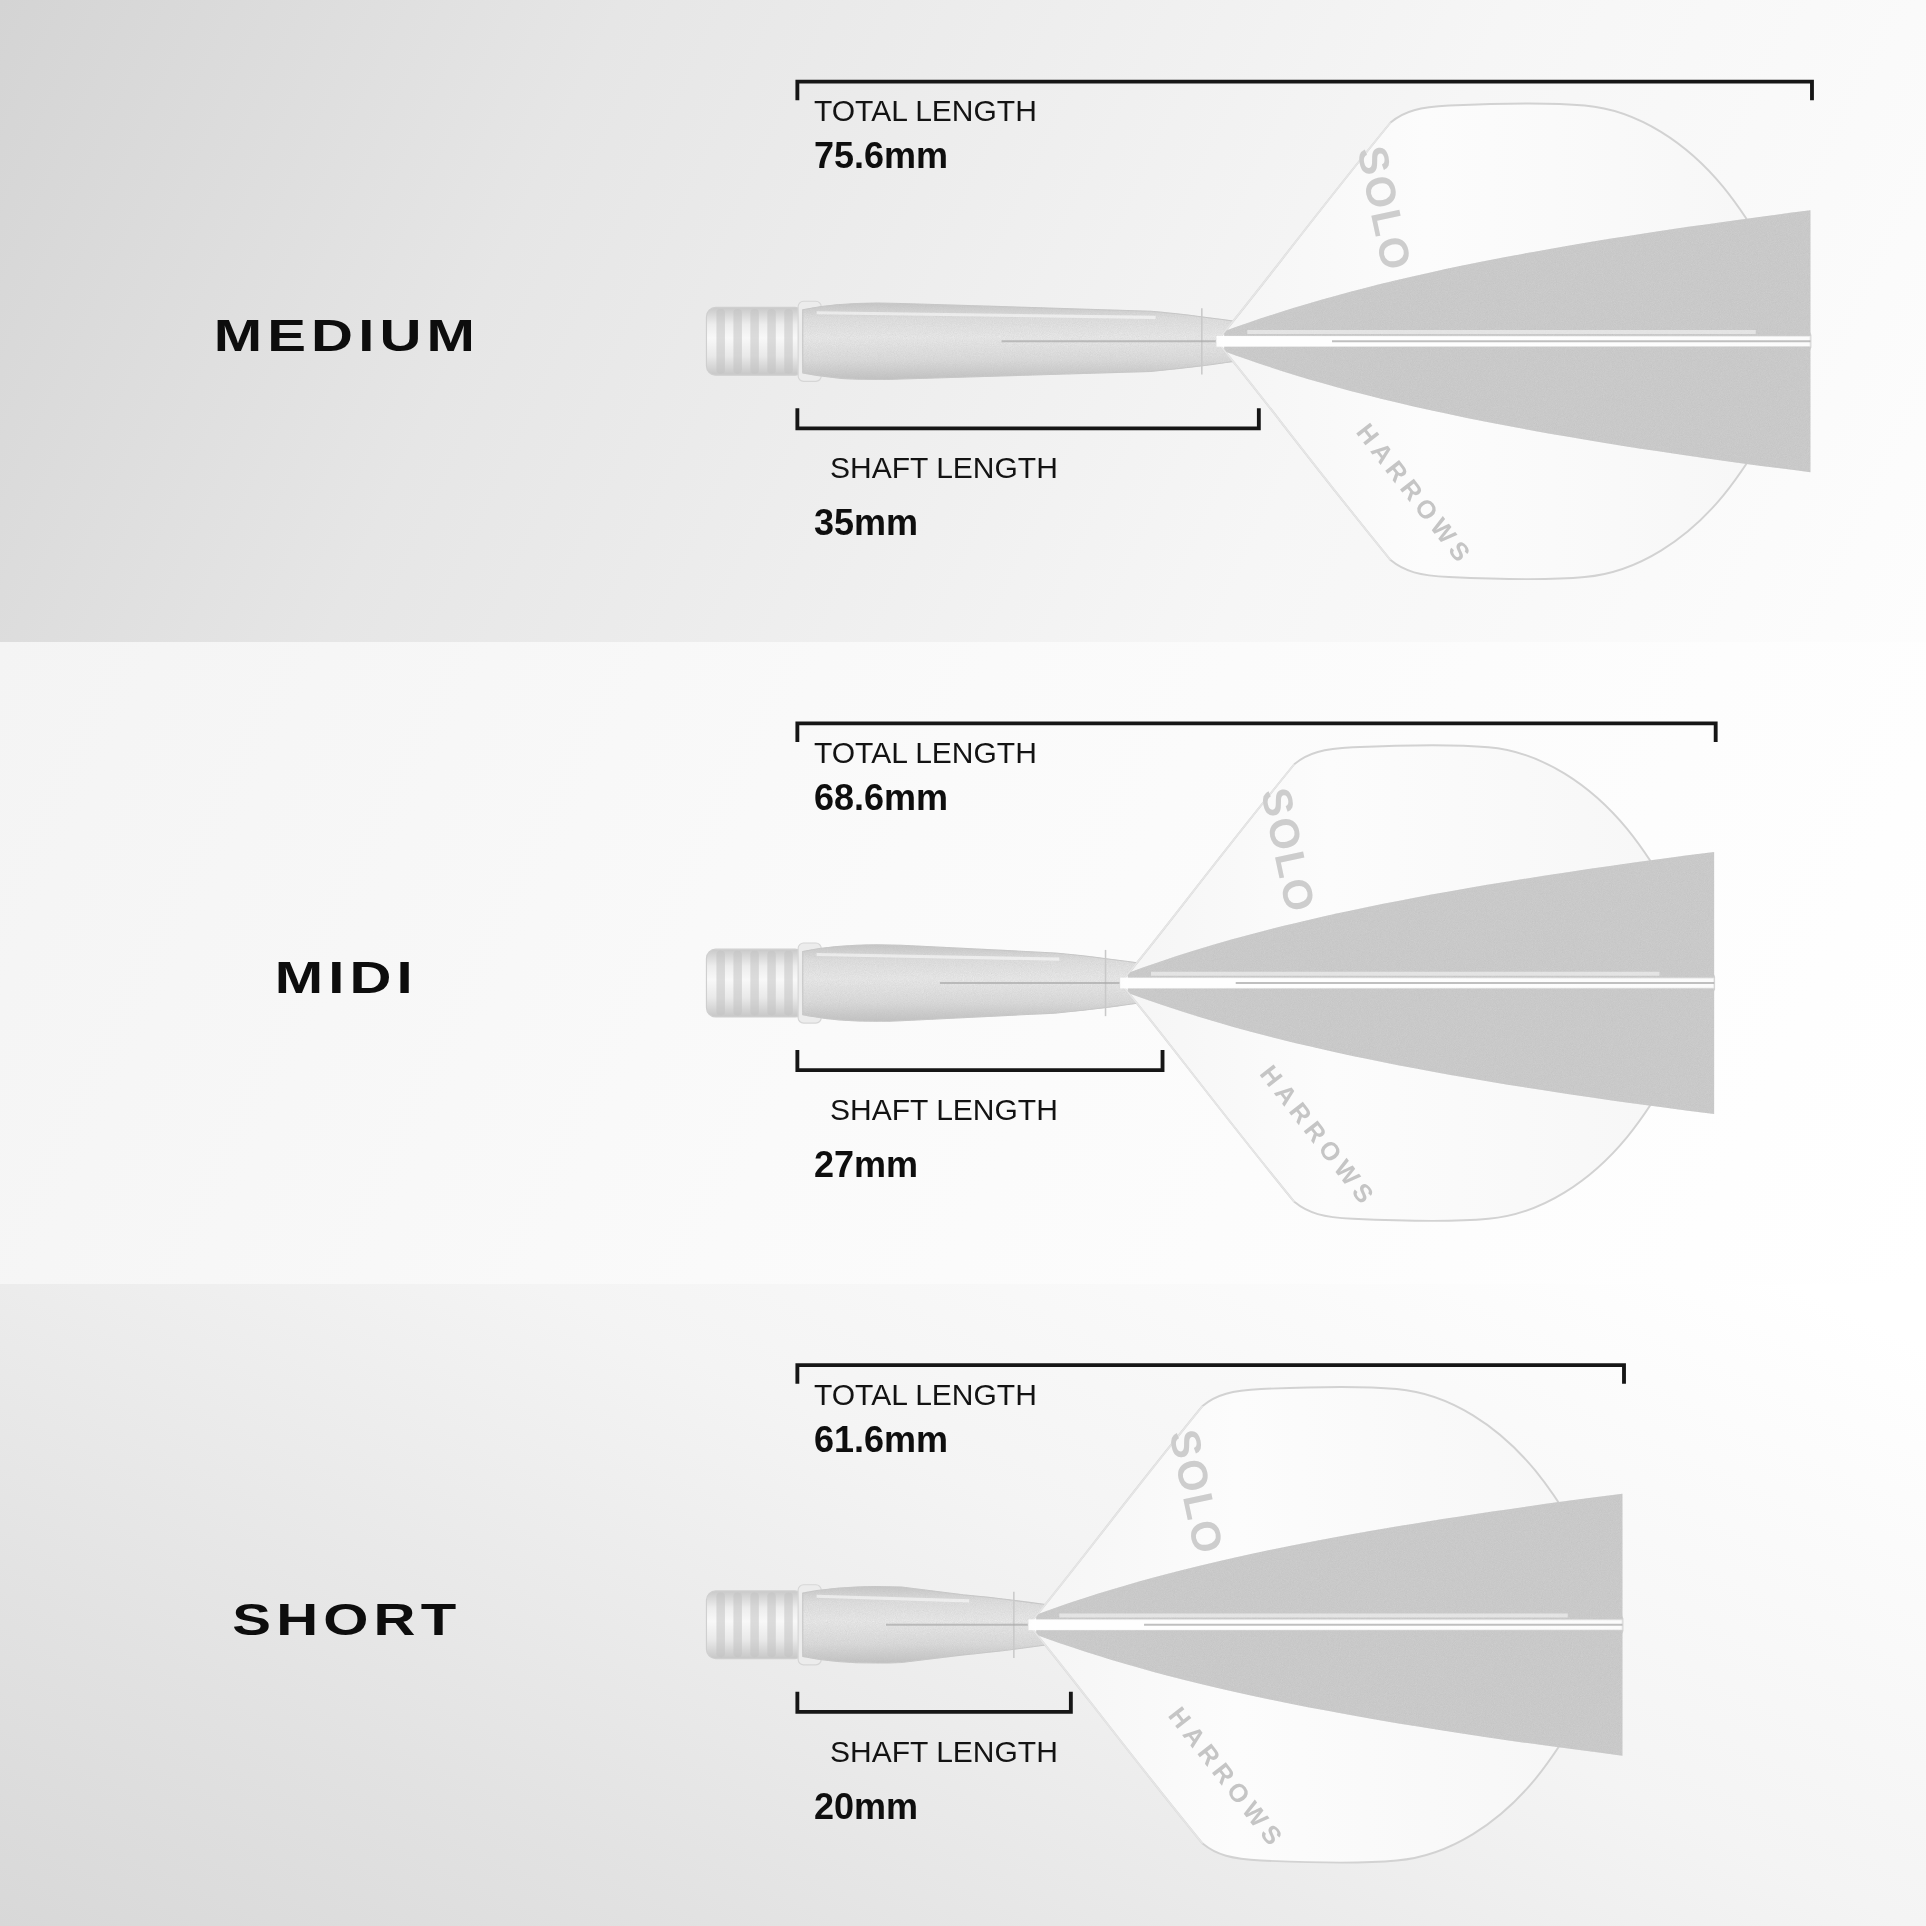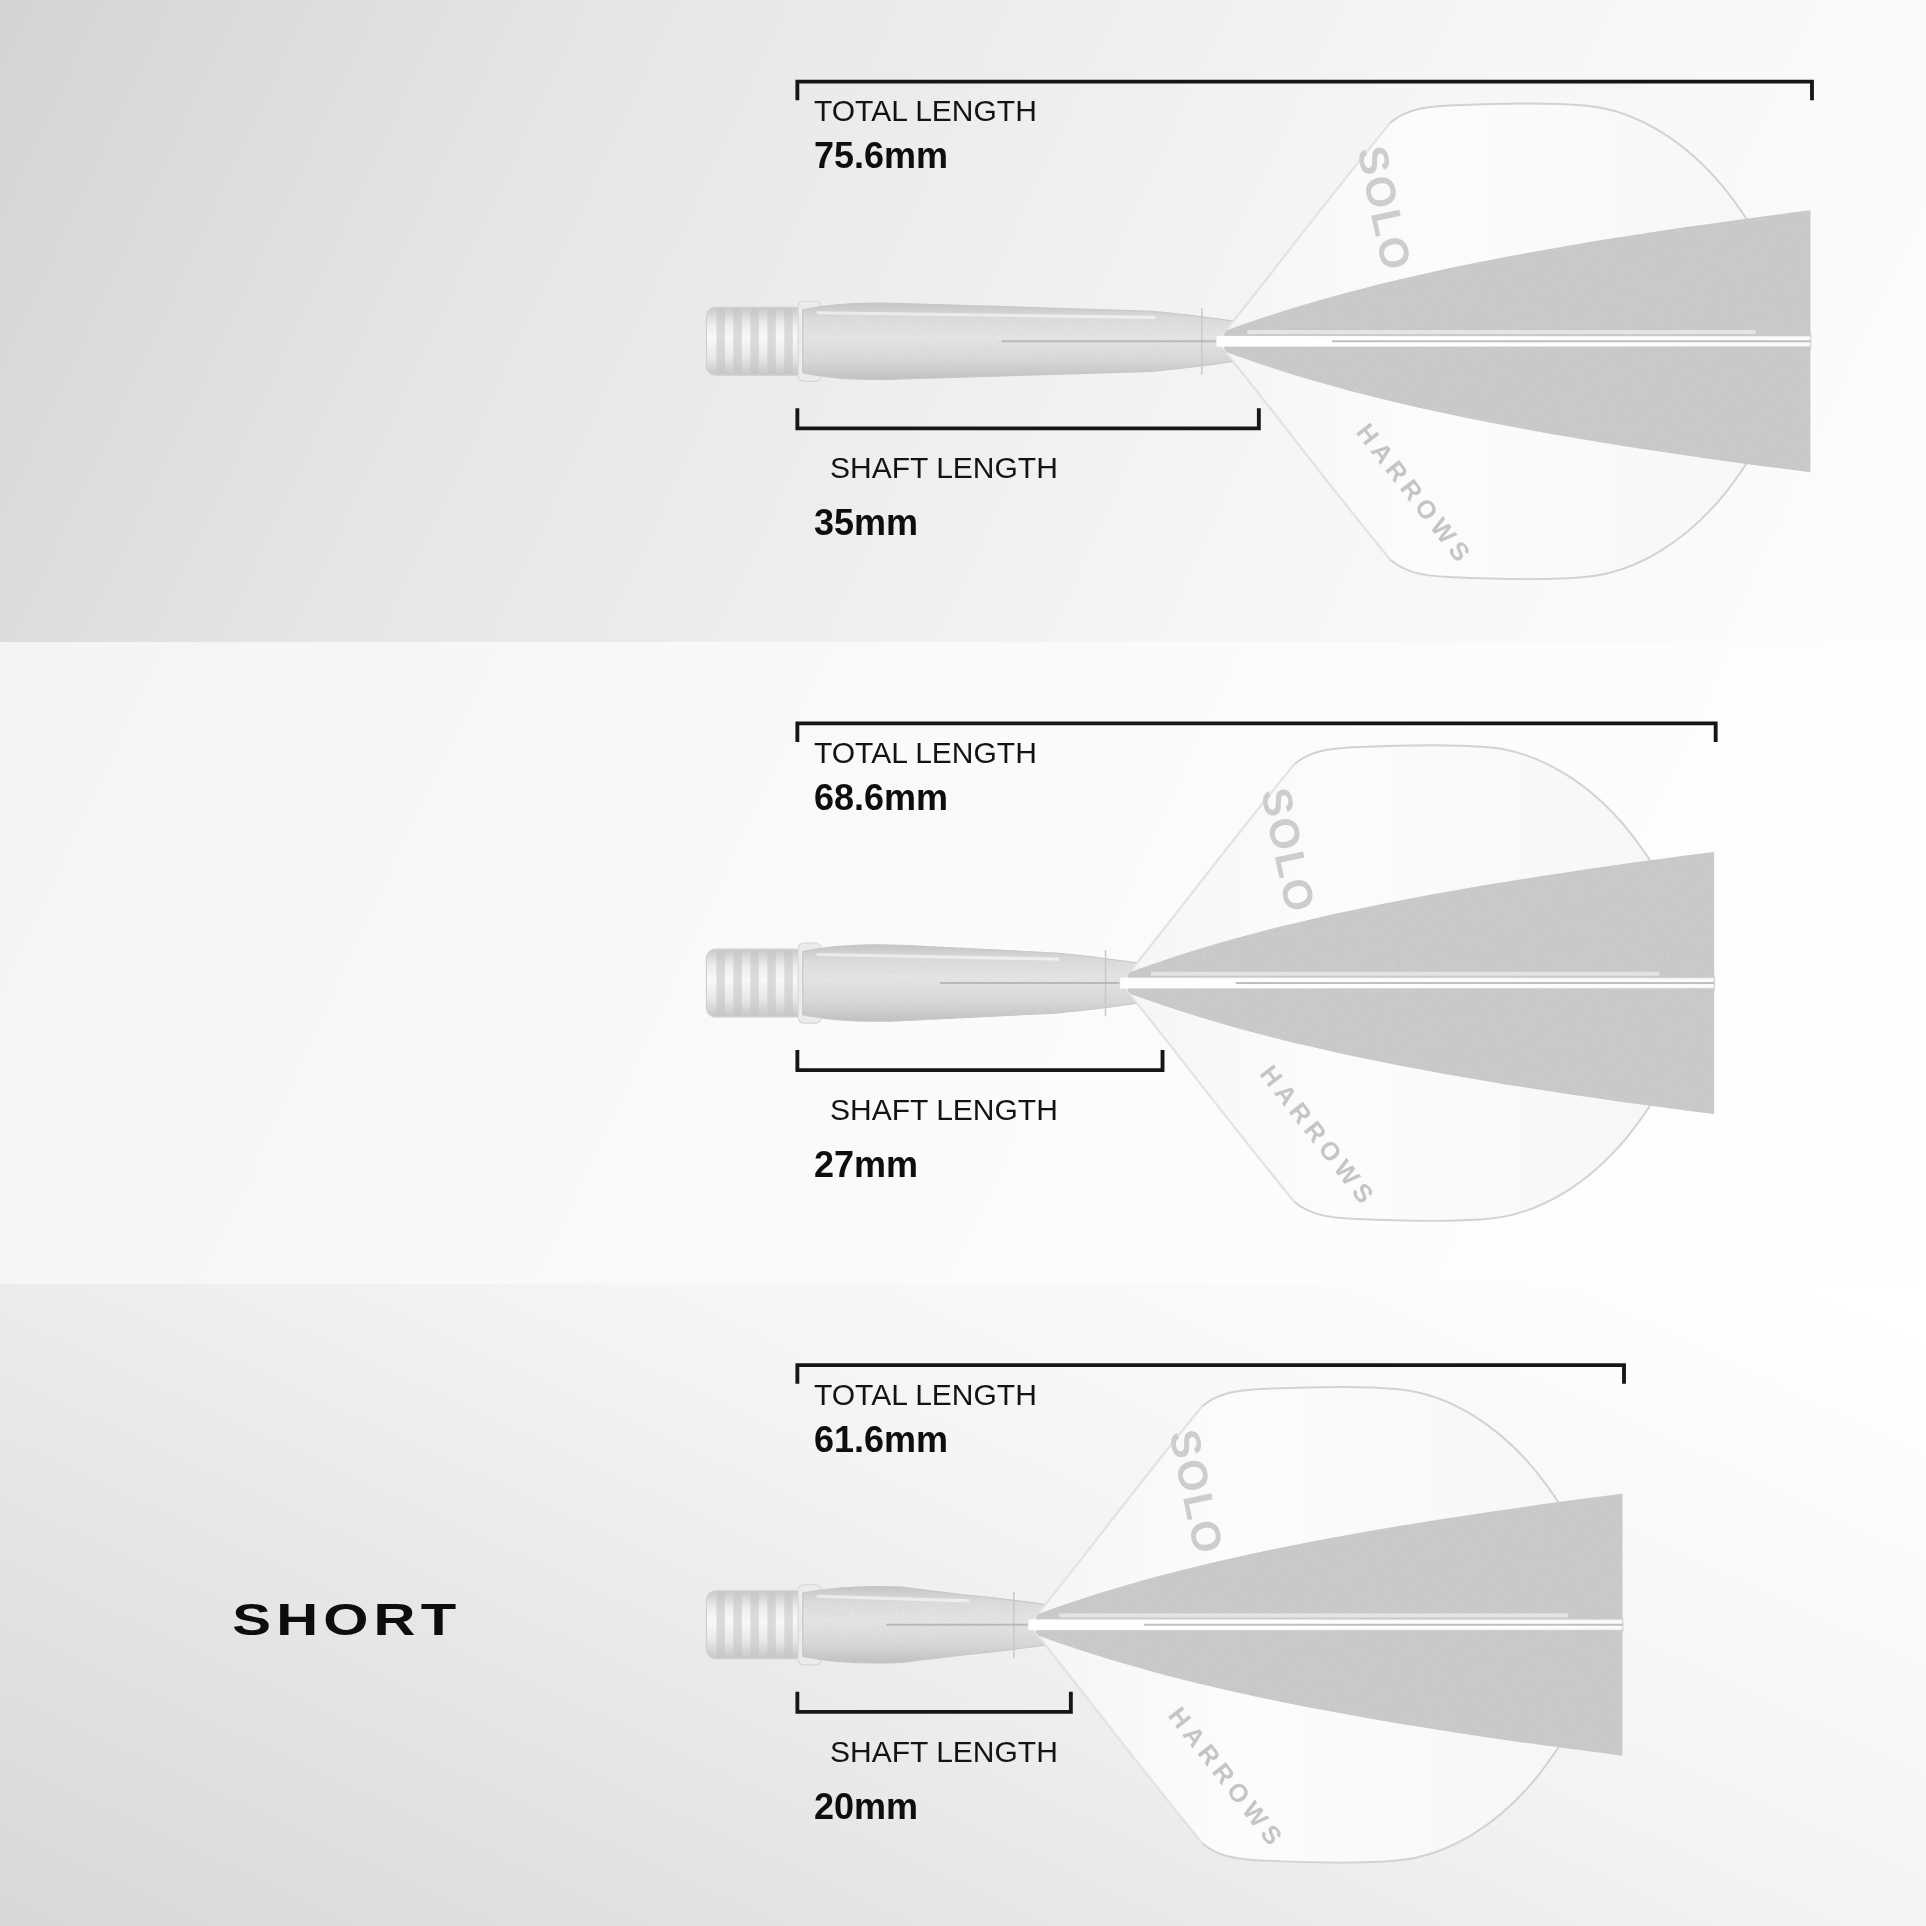--- a/index.html
+++ b/index.html
@@ -132,27 +132,33 @@
       <path d="M 1060,2072 L 1258,2078" stroke="#ffffff" stroke-width="4" opacity="0.55"></path>
       <path d="M 1316,2066 L 1316,2152" stroke="#c9c9c9" stroke-width="2"></path>
       <path d="M 1150,2109 L 1426,2109" stroke="#a9a9a9" stroke-width="2.5" opacity="0.7"></path>
       <use href="#flight" transform="translate(1335,2109)"></use>
     </g>
     <path d="M 1035,1796 L 1035,1772 L 2108,1772 L 2108,1796" fill="none" stroke="#161616" stroke-width="5"></path>
     <path d="M 1035,2196 L 1035,2222 L 1390,2222 L 1390,2196" fill="none" stroke="#161616" stroke-width="5"></path>
   </svg>
 
   <div class="section sec-0">
+    <div class="size-label">
+      <span class="stretch">MEDIUM</span>
+    </div>
     <div class="dim dim-label t-label">TOTAL LENGTH</div>
     <div class="dim dim-value t-value">75.6mm</div>
     <div class="dim dim-label s-label">SHAFT LENGTH</div>
     <div class="dim dim-value s-value">35mm</div>
   </div>
 
   <div class="section sec-1">
+    <div class="size-label">
+      <span class="stretch">MIDI</span>
+    </div>
     <div class="dim dim-label t-label">TOTAL LENGTH</div>
     <div class="dim dim-value t-value">68.6mm</div>
     <div class="dim dim-label s-label">SHAFT LENGTH</div>
     <div class="dim dim-value s-value">27mm</div>
   </div>
 
   <div class="section sec-2">
     <div class="size-label">
       <span class="stretch">SHORT</span>
     </div>

